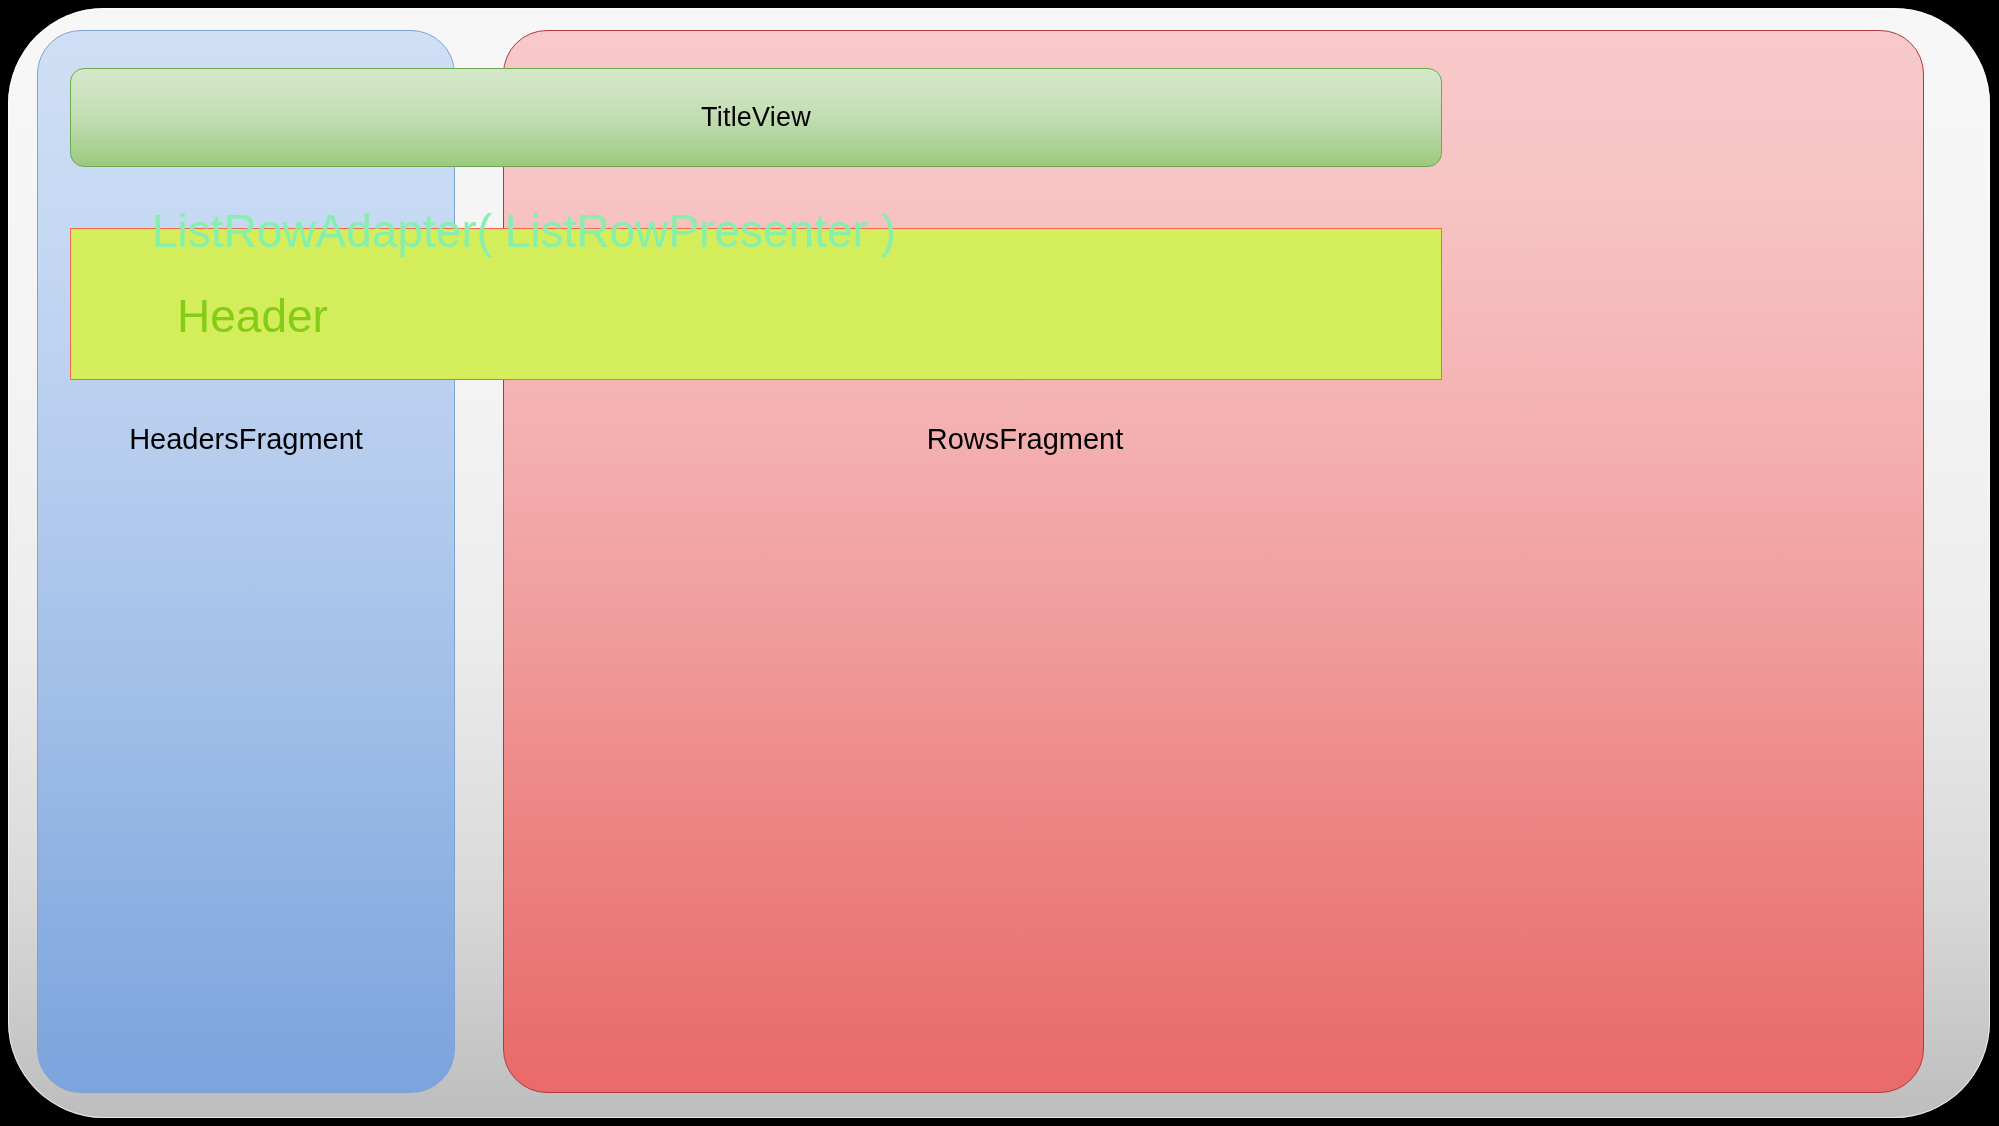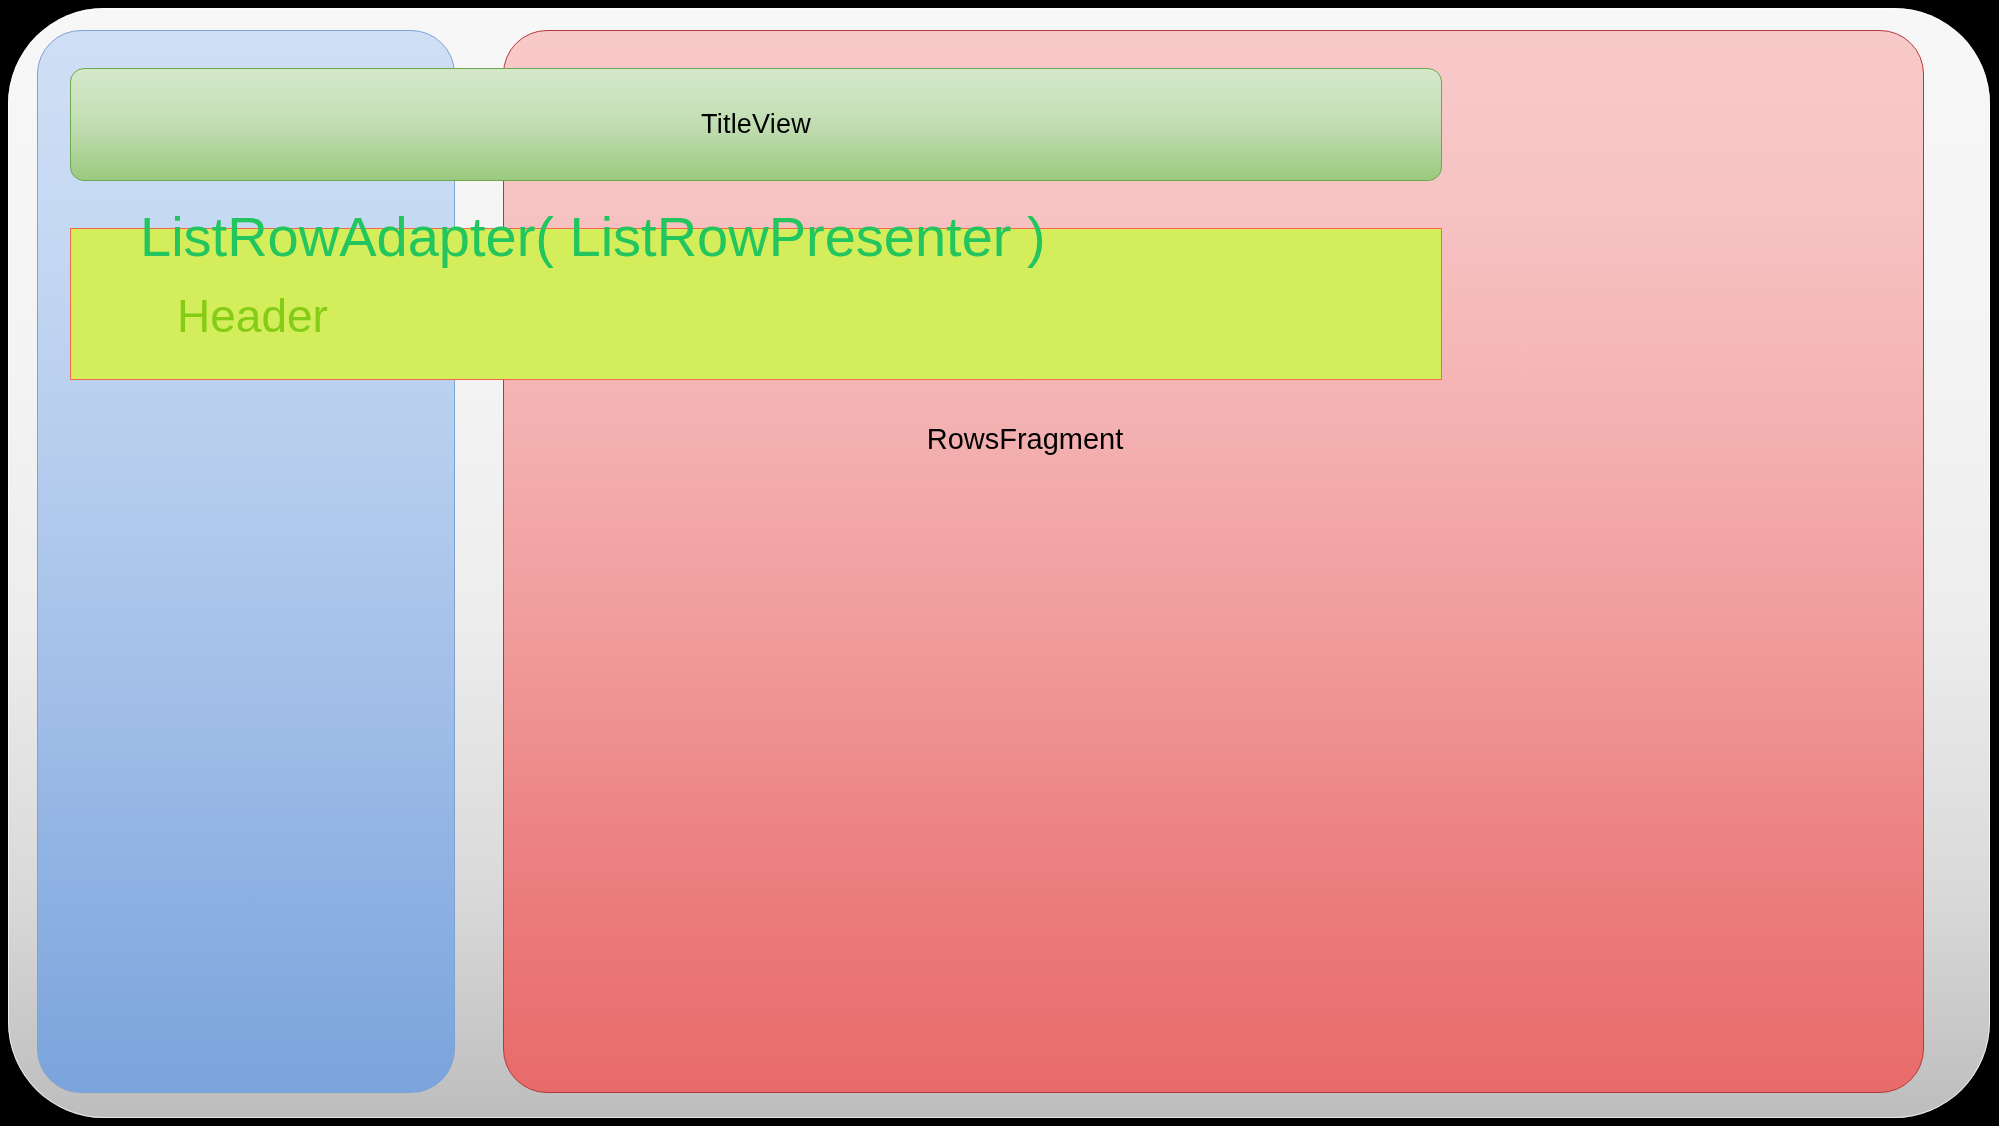--- a/index.html
+++ b/index.html
@@ -76,21 +76,21 @@
     border: 1.5px solid #b03a3a;
     box-sizing: border-box;
   }
 
   
   .title-view {
     position: absolute;
     left: 70px;
     top: 68px;
     width: 1372px;
-    height: 113px;
+    height: 99px;
     border-radius: 14px;
     background: linear-gradient(180deg,
         #d4e8c9 0%,
         #cde4c0 25%,
         #bedbae 55%,
         #a7d08f 85%,
         #9bc97f 100%);
     border: 1.5px solid #6ea84f;
     box-sizing: border-box;
     display: flex;
@@ -112,24 +112,24 @@
     width: 1372px;
     height: 152px;
     background: #d4ed5b;
     border: 1.5px solid #f4694f;
     box-sizing: border-box;
   }
 
   
   .label-listrow-presenter {
     position: absolute;
-    left: 140px;
+    left: 152px;
     top: 206px;
-    font-size: 56px;
-    color: #22c55e;
+    font-size: 46px;
+    color: #86efac;
     white-space: nowrap;
     line-height: 1.1;
     z-index: 5;
   }
   .label-header {
     position: absolute;
     left: 177px;
     top: 291px;
     font-size: 46px;
     color: #84cc16;
@@ -184,16 +184,17 @@
     <span class="title-view-label">TitleView</span>
   </div>
 
   <div class="adapter-box"></div>
 
   <div class="label-listrow-presenter">ListRowAdapter( ListRowPresenter )</div>
 
   <div class="label-header">Header</div>
 
 
+  <div class="caption caption-headers">HeadersFragment</div>
 
   <div class="caption caption-rows">RowsFragment</div>
 
 </div>
 
 </body></html>

